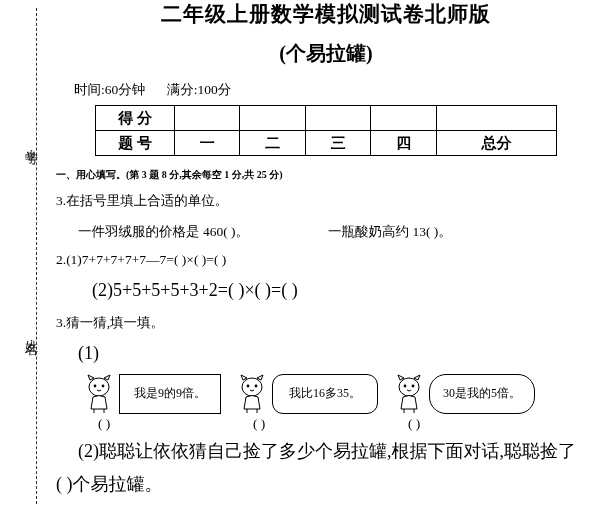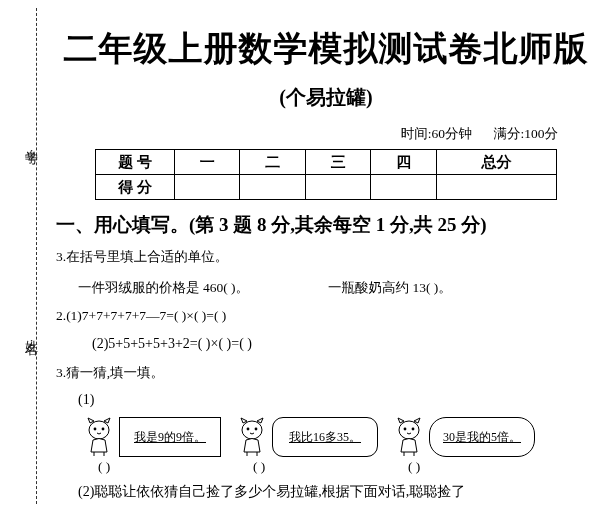--- a/index.html
+++ b/index.html
@@ -33,34 +33,33 @@
   .side-label.xingming{top:330px;}
 
   .content{
     position:absolute;
     left:56px;top:0;
     width:540px;
   }
 
   .title{
     text-align:center;
-    font-size:34px;
+    font-size:21px;
     font-weight:bold;
     letter-spacing:1px;
-    margin-top:26px;
     font-family:"Liberation Serif", serif;
   }
   .subtitle{
     text-align:center;
     font-size:20px;
     font-weight:bold;
     margin-top:12px;
   }
   .meta{
-    text-align:right;
+    text-align:left;
     font-size:13.5px;
     margin-top:14px;
     padding-right:38px;
   }
   .meta span{margin-left:18px;}
 
   table.score{
     border-collapse:collapse;
     margin:6px auto 0 auto;
     width:462px;
@@ -68,31 +67,31 @@
   table.score td{
     border:1px solid #000;
     height:22px;
     text-align:center;
     font-size:15px;
     font-weight:bold;
   }
   table.score td.head{width:76px;}
 
   .section-title{
-    font-size:19px;
+    font-size:10px;
     font-weight:bold;
     margin-top:12px;
   }
   .q{
     font-size:13.5px;
     margin-top:9px;
     line-height:1.5;
   }
   .q-sub{
-    font-size:14px;
+    font-size:18px;
     margin-top:6px;
     line-height:1.55;
   }
   .indent1{padding-left:22px;}
   .indent2{padding-left:36px;}
 
   .two-col{
     display:flex;
     padding-left:22px;
     margin-top:6px;
@@ -115,21 +114,20 @@
   }
   .bubble{
     border:1px solid #000;
     font-size:12px;
     padding:10px 6px;
     height:18px;
     display:flex;
     align-items:center;
     justify-content:center;
     white-space:nowrap;
-    text-decoration:underline;
   }
   .b1{width:88px;}
   .b2{width:92px;border-radius:11px;}
   .b3{width:92px;border-radius:17px;}
 
   .paren-row{
     display:flex;
     padding-left:42px;
     margin-top:2px;
     font-size:13.5px;
@@ -153,34 +151,34 @@
     <div class="subtitle">(个易拉罐)</div>
 
     <div class="meta">
       <span>时间:60分钟</span>
       <span>满分:100分</span>
     </div>
 
     <table class="score">
       <tbody>
           <tr>
+        <td class="head">得 分</td>
+        <td></td>
+        <td></td>
+        <td></td>
+        <td></td>
+        <td></td>
+      </tr>
+      <tr>
         <td class="head">题 号</td>
         <td>一</td>
         <td>二</td>
         <td>三</td>
         <td>四</td>
         <td>总分</td>
-      </tr>
-      <tr>
-        <td class="head">得 分</td>
-        <td></td>
-        <td></td>
-        <td></td>
-        <td></td>
-        <td></td>
       </tr>
     </tbody>
       </table>
 
     <div class="section-title">一、用心填写。(第 3 题 8 分,其余每空 1 分,共 25 分)</div>
 
     <div class="q">3.在括号里填上合适的单位。</div>
 
     <div class="two-col">
     </div>

